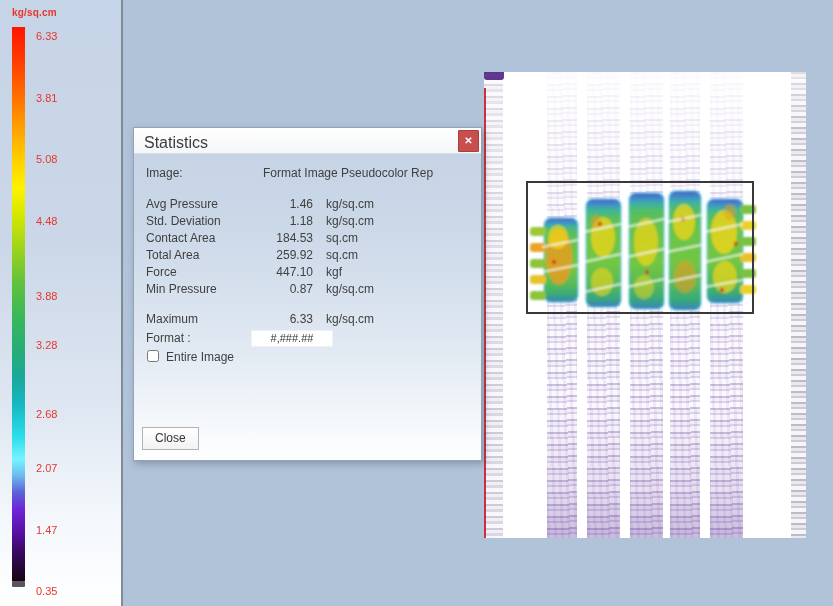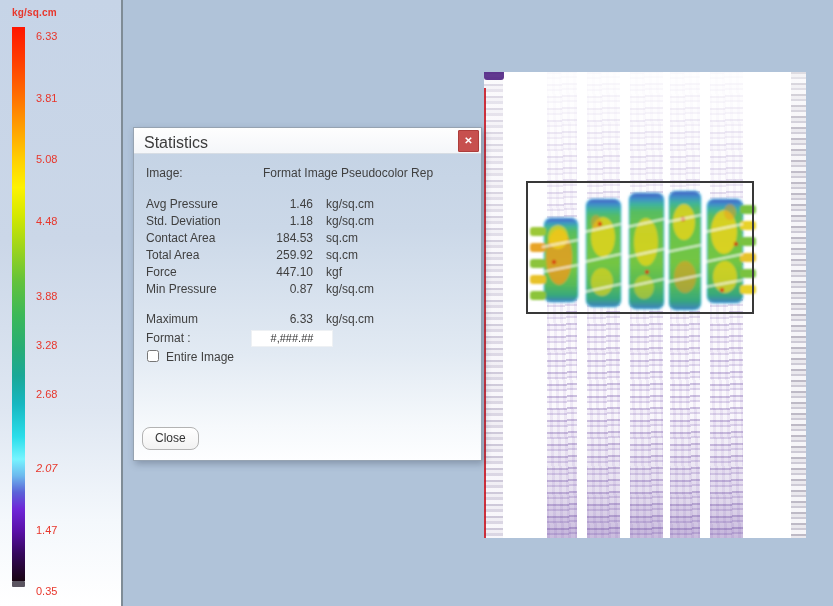--- a/index.html
+++ b/index.html
@@ -107,41 +107,41 @@
     width:80px;height:15px;border:1px solid #eef1f4;background:#fff;
     font-family:"Liberation Sans",sans-serif;font-size:11px;color:#333;
     text-align:center;padding:0;margin:0;
   }
   .row-check{height:16px;margin-top:3px;display:flex;align-items:flex-start;}
   .row-check input{width:12px;height:12px;margin:0 7px 0 1px;}
   .close-btn{
     position:absolute;left:8px;top:273px;
     min-width:44px;padding:3px 12px 4px;
     background:linear-gradient(#ffffff,#f2f2f2);
-    border:1px solid #b3b3b3;border-radius:8px;
+    border:1px solid #b3b3b3;border-radius:0;
     font-family:"Liberation Sans",sans-serif;font-size:12px;color:#333;
     cursor:pointer;
   }
 </style>
 </head>
 <body>
 
 <div class="sidebar">
   <div class="legend-unit">kg/sq.cm</div>
   <div class="colorbar"></div>
   <div class="colorbar-cap"></div>
   <div>
       <div class="tick" style="top: 30px;">6.33</div>
       <div class="tick" style="top: 92px;">3.81</div>
       <div class="tick" style="top: 153px;">5.08</div>
       <div class="tick" style="top: 215px;">4.48</div>
       <div class="tick" style="top: 290px;">3.88</div>
       <div class="tick" style="top: 339px;">3.28</div>
-      <div class="tick" style="top: 388px;">2.68</div>
-      <div class="tick" style="top: 462px; font-style: italic;">2.07</div>
+      <div class="tick" style="top: 408px;">2.68</div>
+      <div class="tick" style="top: 462px;">2.07</div>
       <div class="tick" style="top: 524px;">1.47</div>
       <div class="tick" style="top: 585px;">0.35</div>
     </div>
 </div>
 
 <div class="scan">
   <div class="edge-left"></div>
   <div class="edge-left-cap"></div>
   <div class="edge-left-red"></div>
   <div class="edge-right"></div>

